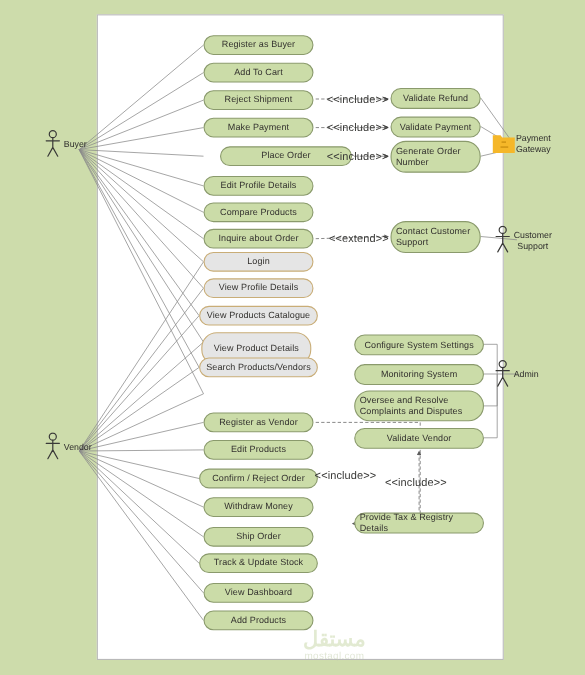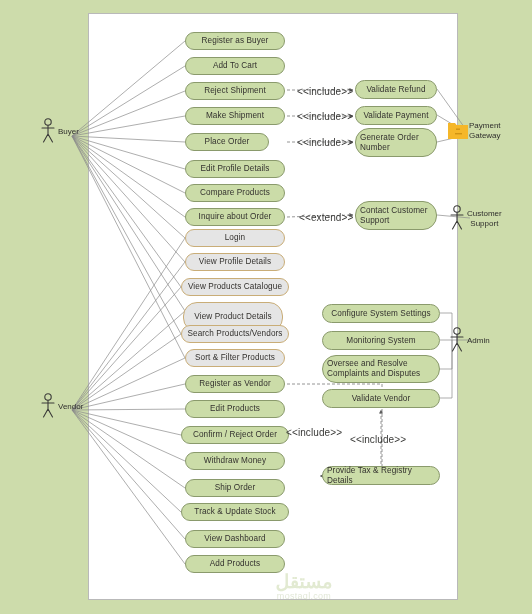--- a/index.html
+++ b/index.html
@@ -181,31 +181,30 @@
       <path d="M440,313 L452,313 L452,340 L470,340"></path>
       <path d="M440,340 L452,340"></path>
       <path d="M440,369 L452,369 L452,340"></path>
       <path d="M440,398 L452,398 L452,340"></path>
     </g>
   </svg>
 
   <div class="usecase uc-green" style="left:185px;top:32px;width:100px;height:18px">Register as Buyer</div>
   <div class="usecase uc-green" style="left:185px;top:57px;width:100px;height:18px">Add To Cart</div>
   <div class="usecase uc-green" style="left:185px;top:82px;width:100px;height:18px">Reject Shipment</div>
-  <div class="usecase uc-green" style="left:185px;top:107px;width:100px;height:18px">Make Shipment</div>
-  <div class="usecase uc-green" style="left:185px;top:133px;width:84px;height:18px">Place Order</div>
+  <div class="usecase uc-green" style="left:185px;top:107px;width:100px;height:18px">Make Payment</div>
+  <div class="usecase uc-green" style="left:200px;top:133px;width:120px;height:18px">Place Order</div>
   <div class="usecase uc-green" style="left:185px;top:160px;width:100px;height:18px">Edit Profile Details</div>
   <div class="usecase uc-green" style="left:185px;top:184px;width:100px;height:18px">Compare Products</div>
   <div class="usecase uc-green" style="left:185px;top:208px;width:100px;height:18px">Inquire about Order</div>
   <div class="usecase uc-cream" style="left:185px;top:229px;width:100px;height:18px">Login</div>
   <div class="usecase uc-cream" style="left:185px;top:253px;width:100px;height:18px">View Profile Details</div>
   <div class="usecase uc-cream" style="left:181px;top:278px;width:108px;height:18px">View Products Catalogue</div>
   <div class="usecase uc-cream" style="left:183px;top:302px;width:100px;height:30px">View Product Details</div>
   <div class="usecase uc-cream" style="left:181px;top:325px;width:108px;height:18px">Search Products/Vendors</div>
-  <div class="usecase uc-cream" style="left:185px;top:349px;width:100px;height:18px">Sort &amp; Filter Products</div>
   <div class="usecase uc-green" style="left:185px;top:375px;width:100px;height:18px">Register as Vendor</div>
   <div class="usecase uc-green" style="left:185px;top:400px;width:100px;height:18px">Edit Products</div>
   <div class="usecase uc-green" style="left:185px;top:452px;width:100px;height:18px">Withdraw Money</div>
   <div class="usecase uc-green" style="left:181px;top:426px;width:108px;height:18px">Confirm / Reject Order</div>
   <div class="usecase uc-green" style="left:185px;top:479px;width:100px;height:18px">Ship Order</div>
   <div class="usecase uc-green" style="left:181px;top:503px;width:108px;height:18px">Track &amp; Update Stock</div>
   <div class="usecase uc-green" style="left:185px;top:530px;width:100px;height:18px">View Dashboard</div>
   <div class="usecase uc-green" style="left:185px;top:555px;width:100px;height:18px">Add Products</div>
 
   <div class="usecase uc-green" style="left:355px;top:80px;width:82px;height:19px">Validate Refund</div>

